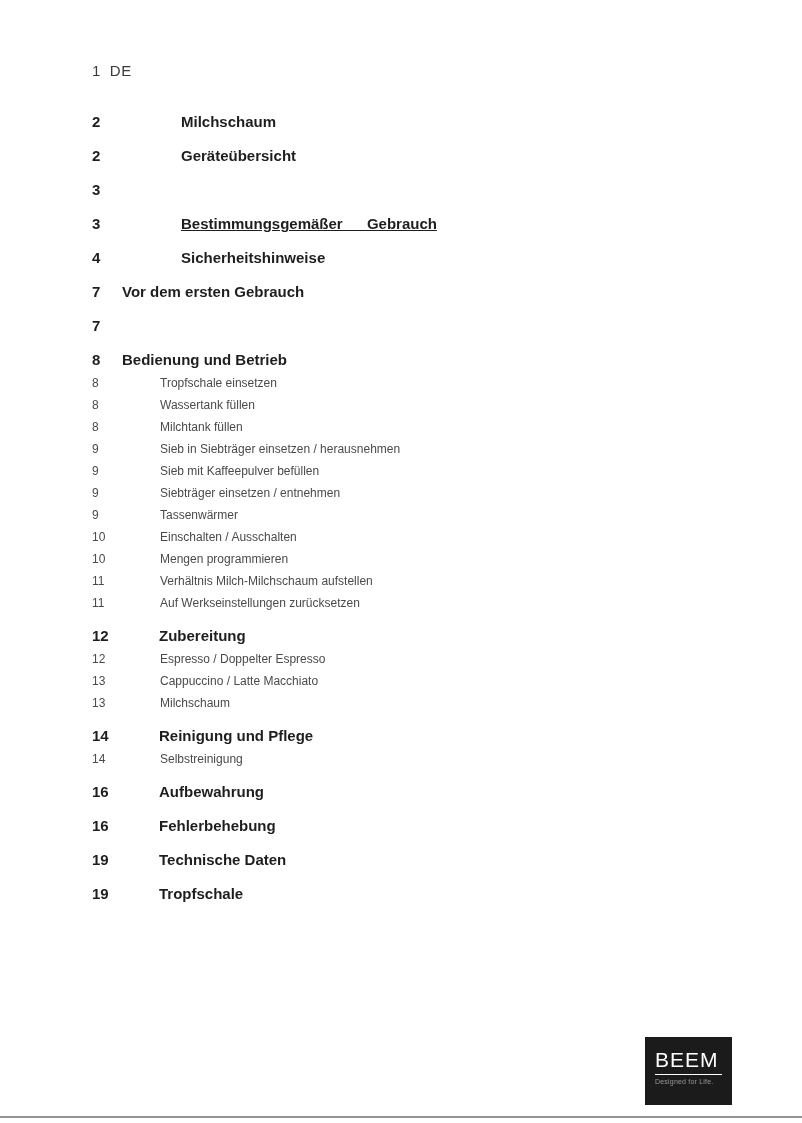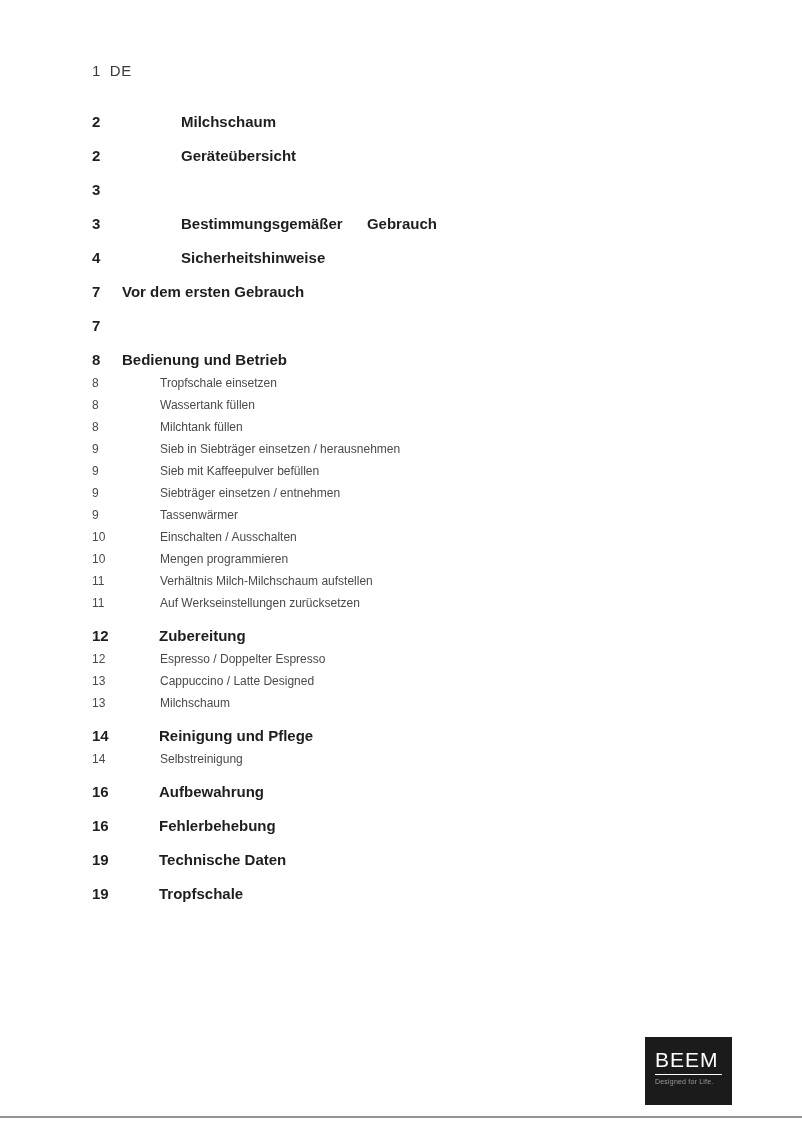--- a/index.html
+++ b/index.html
@@ -50,21 +50,21 @@
     line-height: 15px;
     color: #4a4a4a;
   }
 
   .row .num { flex: 0 0 auto; }
   .row.chapter        .num { width: 30px; }
   .row.chapter-indent .num { width: 89px; }
   .row.section        .num { width: 67px; }
   .row.sub            .num { width: 68px; }
 
-  .row.wide-gap .label { word-spacing: 20px; }
+  .row.wide-gap .label { word-spacing: 20px; text-decoration: underline; }
 
   
   .logo {
     position: absolute;
     left: 645px;
     top: 1037px;
     width: 87px;
     height: 68px;
     background: #1b1b1b;
     box-sizing: border-box;
@@ -187,21 +187,21 @@
     <div class="row section">
       <span class="num">12</span>
       <span class="label">Zubereitung</span>
     </div>
     <div class="row sub">
       <span class="num">12</span>
       <span class="label">Espresso / Doppelter Espresso</span>
     </div>
     <div class="row sub">
       <span class="num">13</span>
-      <span class="label">Cappuccino / Latte Designed</span>
+      <span class="label">Cappuccino / Latte Macchiato</span>
     </div>
     <div class="row sub">
       <span class="num">13</span>
       <span class="label">Milchschaum</span>
     </div>
     <div class="row section">
       <span class="num">14</span>
       <span class="label">Reinigung und Pflege</span>
     </div>
     <div class="row sub">

